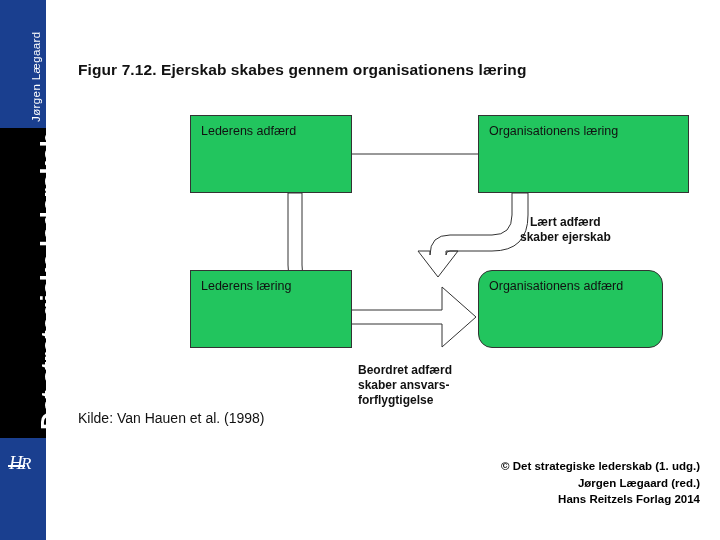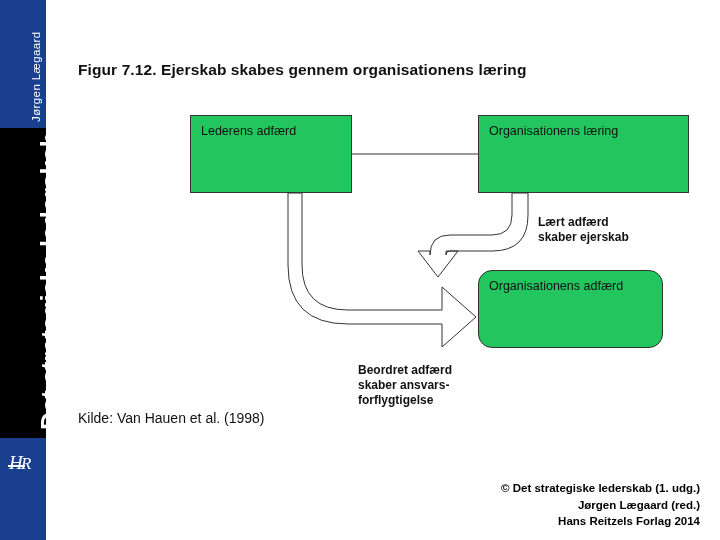--- a/index.html
+++ b/index.html
@@ -128,23 +128,24 @@
   .box-org-behaviour    { left: 298px; top: 165px; width: 185px; height: 78px; border-radius: 14px; }
 
   .ann {
     position: absolute;
     font-size: 12px;
     font-weight: bold;
     color: #111111;
     line-height: 1.25;
   }
   .ann-learned {
-    left: 358px;
+    left: 340px;
     top: 110px;
     font-weight: bold;
+    text-align: center;
   }
   .ann-ordered {
     left: 178px;
     top: 238px;
     margin-top: 20px;
   }
 
   svg.arrows {
     position: absolute;
     left: 0; top: 0;
@@ -166,21 +167,20 @@
   
   .copyright {
     position: absolute;
     right: 20px;
     top: 458px;
     text-align: right;
     font-size: 11.5px;
     font-weight: bold;
     color: #000000;
     line-height: 1.45;
-    margin-top: 22px;
   }
 </style>
 </head>
 <body>
 
 <div id="slide">
 
   <div class="sidebar">
     <div class="sidebar-black"></div>
     <div class="vtext author-vtext">Jørgen Lægaard</div>
@@ -232,20 +232,23 @@
 
       <path d="M 172 204 L 110 204" fill="none" stroke="#333333" stroke-width="0"></path>
     </svg>
 
     <div class="dbox box-leader-behaviour">
       <span class="dlabel">Lederens adfærd</span>
     </div>
     <div class="dbox box-org-learning">
       <span class="dlabel">Organisationens læring</span>
     </div>
+    <div class="dbox box-leader-learning">
+      <span class="dlabel">Lederens læring</span>
+    </div>
     <div class="dbox box-org-behaviour">
       <span class="dlabel">Organisationens adfærd</span>
     </div>
 
     <div class="ann ann-learned">
       <div>Lært adfærd</div>
       <div>skaber ejerskab</div>
     </div>
 
     <div class="ann ann-ordered">

